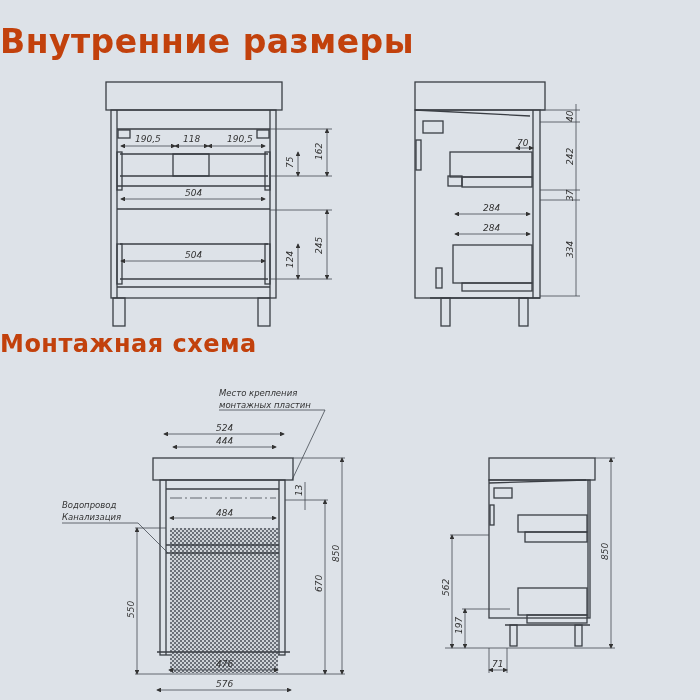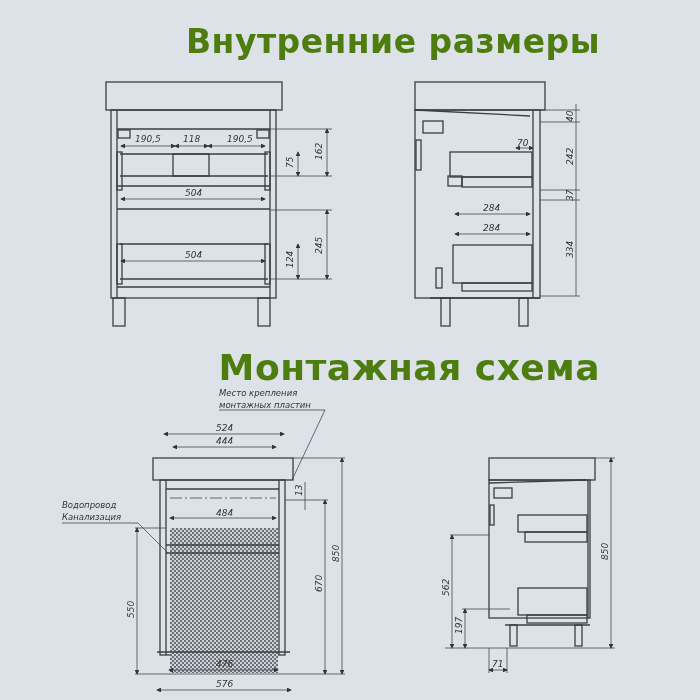--- a/index.html
+++ b/index.html
@@ -1,19 +1,19 @@
 <!DOCTYPE html>
 <html><head>
 <meta charset="utf-8">
 <style>
   html,body{margin:0;padding:0;}
   body{width:700px;height:700px;background:#dde2e8;position:relative;overflow:hidden;font-family:"DejaVu Sans",sans-serif;}
-  .title{position:absolute;left:0;width:600px;text-align:right;color:#4d7c0f;font-weight:bold;font-family:"DejaVu Sans",sans-serif;letter-spacing:0.5px;}
+  .title{position:absolute;left:0;width:600px;text-align:left;color:#c2410c;font-weight:bold;font-family:"DejaVu Sans",sans-serif;letter-spacing:0.5px;}
   #t1{top:22px;font-size:33px;}
-  #t2{top:347px;font-size:36px;}
+  #t2{top:330px;font-size:24px;}
   svg{position:absolute;left:0;top:0;}
   .ln{stroke:#3a3e44;stroke-width:1.3;fill:none;}
   .thin{stroke:#444a52;stroke-width:0.8;fill:none;}
   .dim{font-family:"DejaVu Sans",sans-serif;font-style:italic;font-size:9px;fill:#333;}
   .note{font-family:"DejaVu Sans",sans-serif;font-style:italic;font-size:8.5px;fill:#333;}
 </style>
 </head>
 <body>
 
 <div id="t1" class="title">Внутренние размеры</div>

